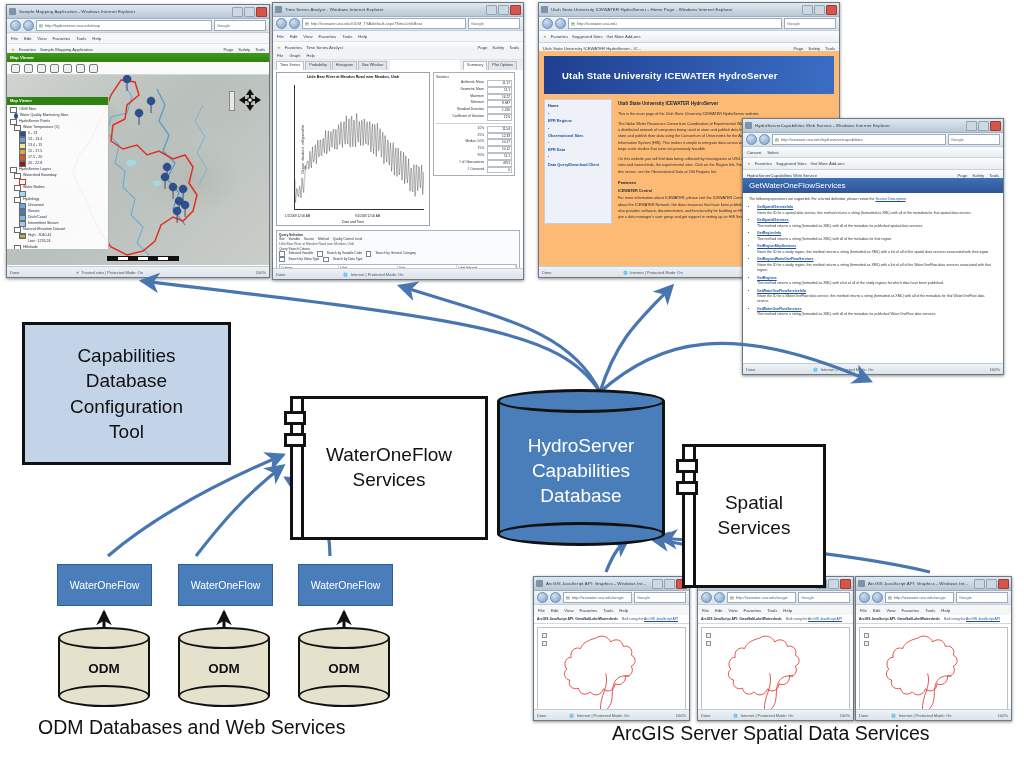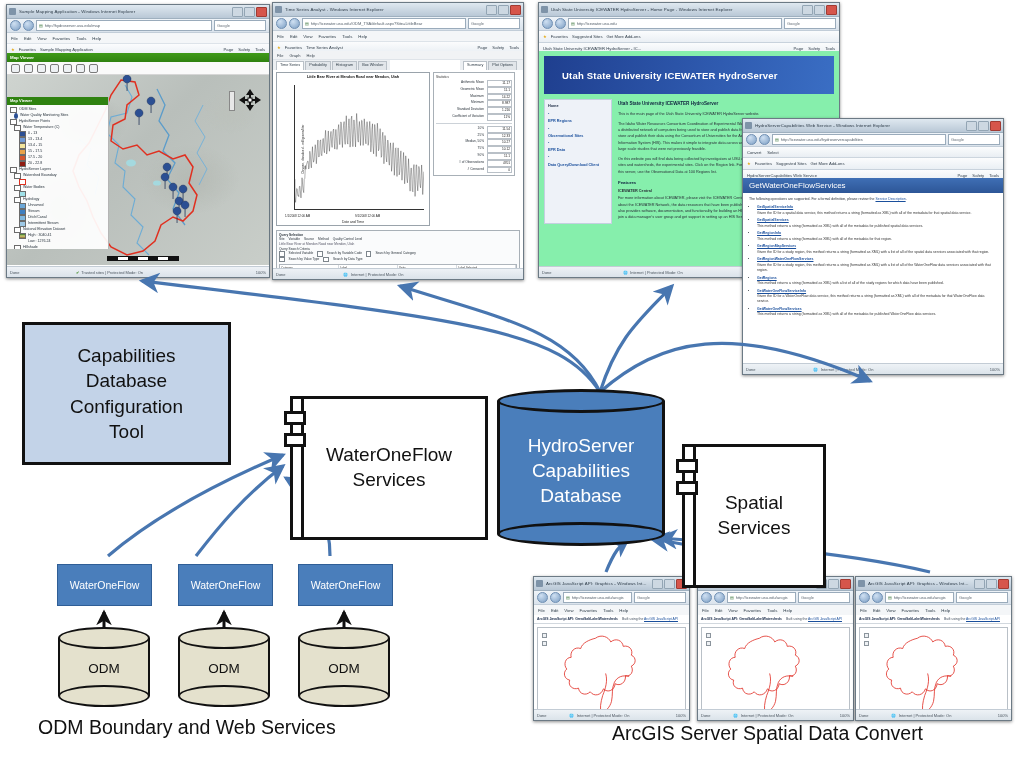--- a/index.html
+++ b/index.html
@@ -118,21 +118,21 @@
   .ts-query{margin:2px 3px;border:1px solid #a8b0b7;background:#fafbfc;
        padding:2px;font-size:3.2px;color:#2a333b;}
   .ts-query .qrow{display:flex;gap:4px;align-items:center;line-height:1.6;}
   .ts-query .chk{width:3.5px;height:3.5px;border:.5px solid #7d858c;background:#fff;flex:0 0 auto;}
   .ts-grid{display:flex;border:1px solid #aeb5bc;background:#fff;margin-top:2px;}
   .ts-grid .col{flex:1;border-right:.5px solid #d5dae0;font-size:2.9px;padding:1px;
        min-height:22px;color:#333;}
 
   
   #win-hs{left:538px;top:2px;width:300px;height:274px;}
-  #win-hs .content{top:48px;background:#86efac;}
+  #win-hs .content{top:48px;background:#fdba74;}
   .hs-banner{margin:5px;height:38px;background:linear-gradient(100deg,#1f3f8f,#2f5bb0 60%,#3a6ec4);
        display:flex;align-items:center;padding-left:18px;}
   .hs-banner span{color:#fff;font-size:9.5px;font-weight:bold;letter-spacing:.2px;}
   .hs-main{display:flex;gap:6px;padding:0 5px;}
   .hs-menu{width:60px;background:#eef2f8;border:1px solid #c4d0e0;padding:3px;
        font-size:3.8px;line-height:1.9;}
   .hs-menu .mh{font-weight:bold;color:#1c2b44;margin-bottom:1px;}
   .hs-menu a{color:#1a4f9c;text-decoration:none;display:block;font-weight:bold;}
   .hs-menu .bullet{color:#1a4f9c;}
   .hs-text{flex:1;font-size:3.8px;color:#2a3038;line-height:1.65;}
@@ -205,21 +205,21 @@
   #wof1{left:57px;top:564px;} #wof2{left:178px;top:564px;} #wof3{left:298px;top:564px;}
 
   .odm{position:absolute;width:92px;height:80px;}
   .odm .body{position:absolute;left:0;right:0;top:11px;bottom:11px;background:#e4e1cd;
        border-left:2.5px solid #111;border-right:2.5px solid #111;}
   .odm .top{position:absolute;left:0;right:0;top:0;height:22px;border-radius:50%;
        background:#e4e1cd;border:2.5px solid #111;box-sizing:border-box;}
   .odm .bot{position:absolute;left:0;right:0;bottom:0;height:22px;border-radius:50%;
        background:#e4e1cd;border:2.5px solid #111;box-sizing:border-box;}
   .odm .label{position:absolute;left:0;right:0;top:50%;transform:translateY(-40%);
-       text-align:center;font-size:13.5px;color:#111;z-index:4;}
+       text-align:center;font-size:13.5px;color:#111;z-index:4;font-weight:bold;}
   #odm1{left:58px;top:627px;} #odm2{left:178px;top:627px;} #odm3{left:298px;top:627px;}
 
   .caption{position:absolute;font-size:19.5px;color:#111;white-space:nowrap;}
   #cap-left{left:38px;top:716px;}
   #cap-right{left:612px;top:722px;}
 
   svg.ov{position:absolute;left:0;top:0;width:1024px;height:768px;
          pointer-events:none;overflow:visible;}
 </style>
 </head>
@@ -1019,16 +1019,16 @@
     <span class="top"></span>
     <span class="label">ODM</span>
   </div>
   <div class="odm" id="odm3">
     <span class="body"></span>
     <span class="bot"></span>
     <span class="top"></span>
     <span class="label">ODM</span>
   </div>
 
-  <div class="caption" id="cap-left">ODM Boundary and Web Services</div>
-  <div class="caption" id="cap-right">ArcGIS Server Spatial Data Convert</div>
+  <div class="caption" id="cap-left">ODM Databases and Web Services</div>
+  <div class="caption" id="cap-right">ArcGIS Server Spatial Data Services</div>
 
 </div>
 
 </body></html>

